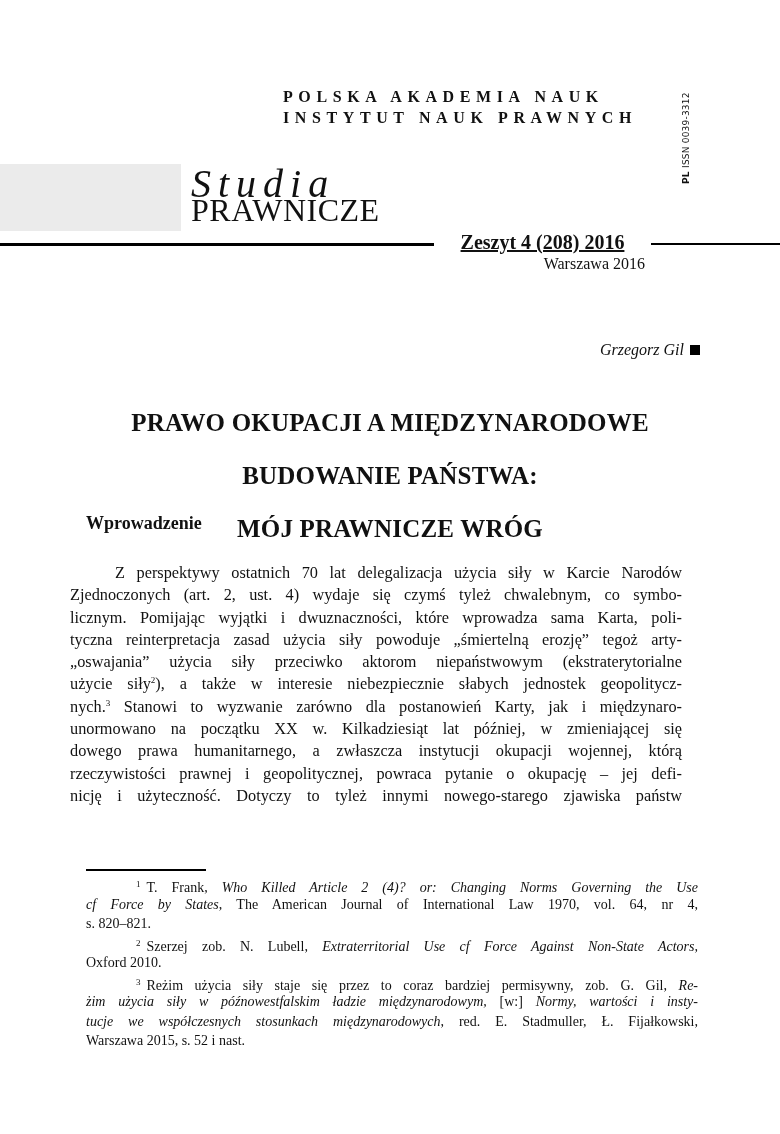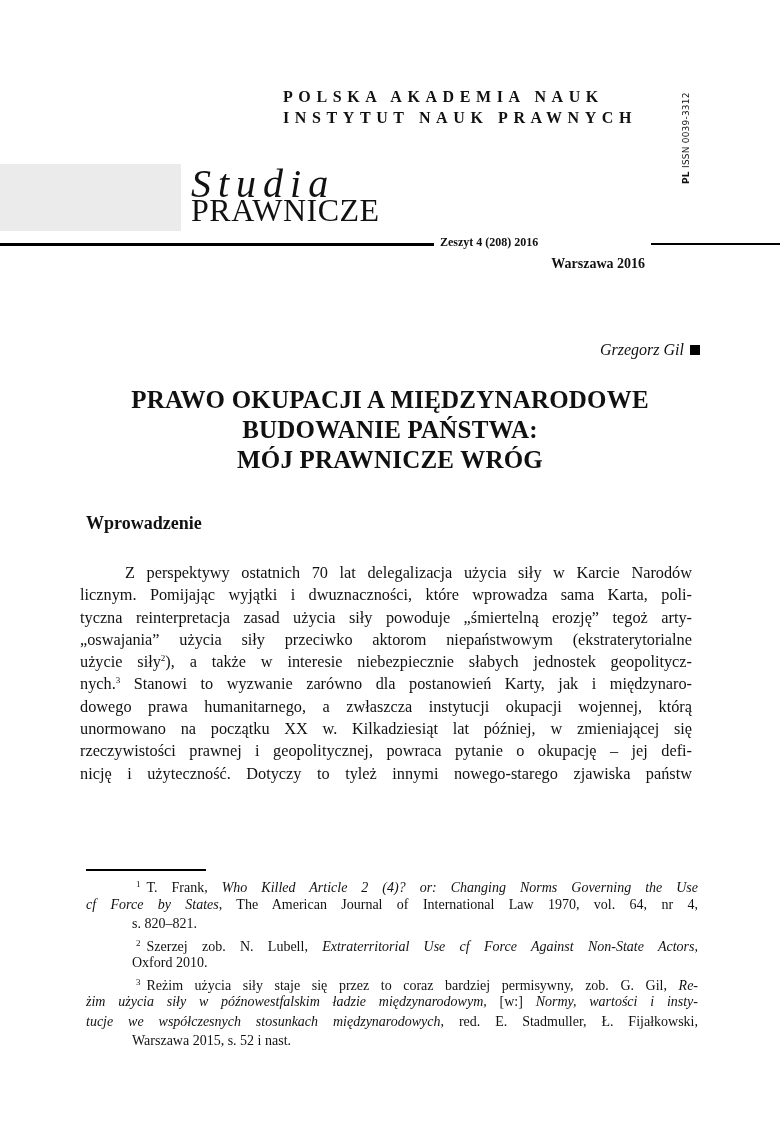--- a/index.html
+++ b/index.html
@@ -11,41 +11,41 @@
     .issn { left: 681px; top: 96px; width: 90px; height: 14px; font-family: "DejaVu Sans", sans-serif; font-size: 9px; font-weight: bold;
             transform-origin: 0 0; transform: translate(0, 88px) rotate(-90deg); white-space: nowrap; letter-spacing: 0.2px; }
     .issn .rest { font-weight: normal; }
 
     .greybox { left: 0; top: 164px; width: 181px; height: 67px; background: #ebebeb; }
     .studia { left: 191px; top: 160px; font-size: 40px; letter-spacing: 7px; line-height: 48px; font-weight: normal; font-style: italic; }
     .prawnicze { left: 191px; top: 196px; font-size: 32px; line-height: 28px; letter-spacing: 0.5px; }
 
     .rule-left { left: 0; top: 243px; width: 434px; height: 3px; background: #000; }
     .rule-right { left: 651px; top: 243px; width: 129px; height: 2px; background: #000; }
-    .zeszyt { left: 440px; top: 232px; width: 205px; text-align: left; font-size: 12px; font-weight: bold; line-height: 20px; }
-    .warszawa { left: 440px; top: 254px; width: 205px; text-align: right; font-size: 14px; font-weight: bold; line-height: 20px; }
+    .zeszyt { left: 440px; top: 232px; width: 205px; text-align: center; font-size: 20px; font-weight: bold; line-height: 20px; text-decoration: underline; }
+    .warszawa { left: 440px; top: 254px; width: 205px; text-align: right; font-size: 16px; font-weight: normal; line-height: 20px; }
 
     .author { left: 440px; top: 313px; width: 260px; text-align: right; font-size: 16px; font-style: italic; line-height: 20px; margin-top: 27px; }
     .author .sq { display: inline-block; width: 10px; height: 10px; background: #000; margin-left: 6px; vertical-align: 0px; }
 
     .title { left: 80px; top: 385px; width: 620px; text-align: center; font-size: 25px; line-height: 30px; font-weight: bold; letter-spacing: 0.2px; }
-    .title div { white-space: nowrap; }
+    .title div { white-space: nowrap; margin-top: 23px; }
 
     .section { left: 86px; top: 512px; font-size: 18px; font-weight: bold; line-height: 22px; }
 
-    .body { left: 80px; top: 562px; width: 612px; font-size: 16.3px; line-height: 22.3px; text-align: justify; }
+    .body { left: 70px; top: 562px; width: 612px; font-size: 16.3px; line-height: 22.3px; text-align: justify; }
     .body .line { display: block; white-space: nowrap; text-align-last: justify; text-align: justify; height: 22.3px; }
     .body .line.first { text-indent: 45px; }
     sup { font-size: 9px; line-height: 0; vertical-align: 6px; }
 
     .fn-rule { left: 86px; top: 869px; width: 120px; height: 2px; background: #000; }
     .footnotes { left: 86px; top: 875px; width: 612px; font-size: 14px; line-height: 19.5px; }
     .fn-line { display: block; white-space: nowrap; text-align: justify; text-align-last: justify; height: 19.5px; }
     .fn-line.indent { text-indent: 50px; }
-    .fn-line.last { text-align-last: left; margin-left: 46px; }
+    .fn-line.last { text-align-last: left; }
     .fn-num { font-size: 9px; vertical-align: 5px; margin-right: 6px; }
     i { font-style: italic; }
   </style>
 </head>
 <body>
 
 <div class="abs inst">
   <div>POLSKA AKADEMIA NAUK</div>
   <div>INSTYTUT NAUK PRAWNYCH</div>
 </div>
@@ -71,27 +71,28 @@
 <div class="abs title">
   <div>PRAWO OKUPACJI A MIĘDZYNARODOWE</div>
   <div>BUDOWANIE PAŃSTWA:</div>
   <div>MÓJ PRAWNICZE WRÓG</div>
 </div>
 
 <div class="abs section">Wprowadzenie</div>
 
 <div class="abs body">
   <span class="line first">Z perspektywy ostatnich 70 lat delegalizacja użycia siły w Karcie Narodów</span>
+  <span class="line">Zjednoczonych (art. 2, ust. 4) wydaje się czymś tyleż chwalebnym, co symbo-</span>
   <span class="line">licznym. Pomijając wyjątki i dwuznaczności, które wprowadza sama Karta, poli-</span>
   <span class="line">tyczna reinterpretacja zasad użycia siły powoduje „śmiertelną erozję” tegoż arty-</span>
   <span class="line">„oswajania” użycia siły przeciwko aktorom niepaństwowym (ekstraterytorialne</span>
   <span class="line"><span>użycie siły</span><sup>2</sup><span>), a także w interesie niebezpiecznie słabych jednostek geopolitycz-</span></span>
   <span class="line"><span>nych.</span><sup>3</sup> <span>Stanowi to wyzwanie zarówno dla postanowień Karty, jak i międzynaro-</span></span>
+  <span class="line">unormowano na początku XX w. Kilkadziesiąt lat później, w zmieniającej się</span>
   <span class="line">dowego prawa humanitarnego, a zwłaszcza instytucji okupacji wojennej, którą</span>
-  <span class="line">unormowano na początku XX w. Kilkadziesiąt lat później, w zmieniającej się</span>
   <span class="line">rzeczywistości prawnej i geopolitycznej, powraca pytanie o okupację – jej defi-</span>
   <span class="line">nicję i użyteczność. Dotyczy to tyleż innymi nowego-starego zjawiska państw</span>
 </div>
 
 <div class="abs fn-rule"></div>
 
 <div class="abs footnotes">
   <span class="fn-line indent"><span class="fn-num">1</span><span>T. Frank,</span> <i>Who Killed Article 2 (4)? or: Changing Norms Governing the Use</i></span>
   <span class="fn-line"><i>cf Force by States</i><span>, The American Journal of International Law 1970, vol. 64, nr 4,</span></span>
   <span class="fn-line last">s. 820–821.</span>

